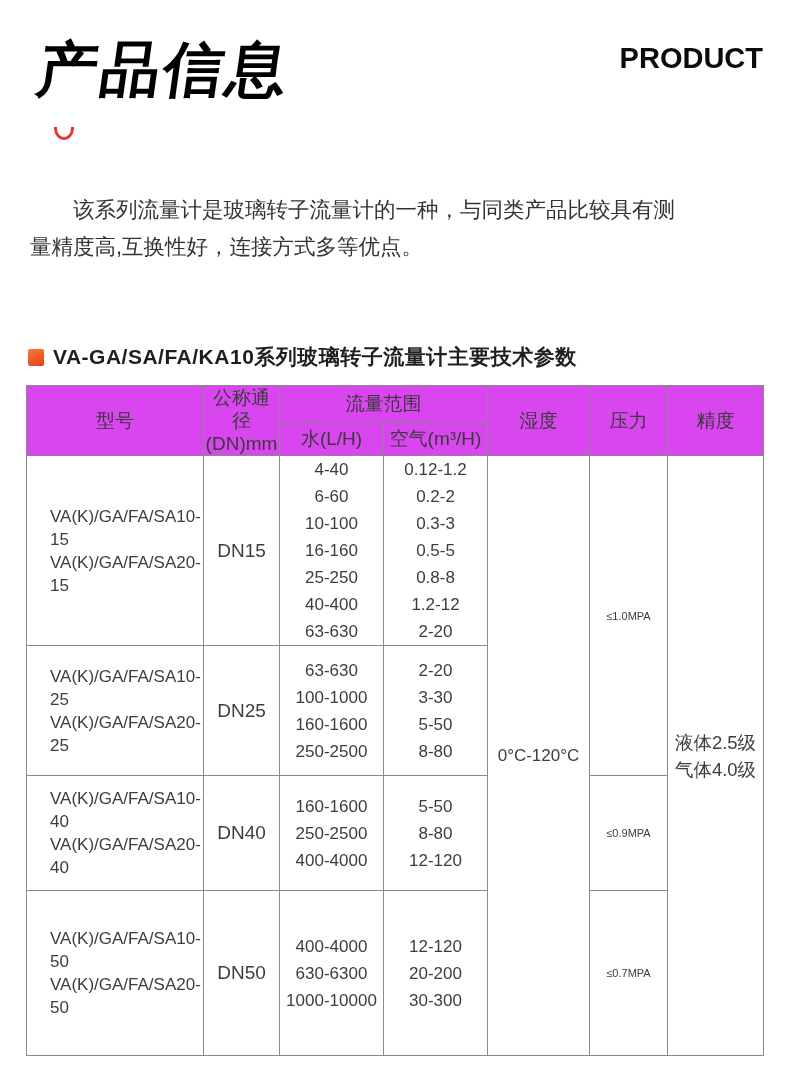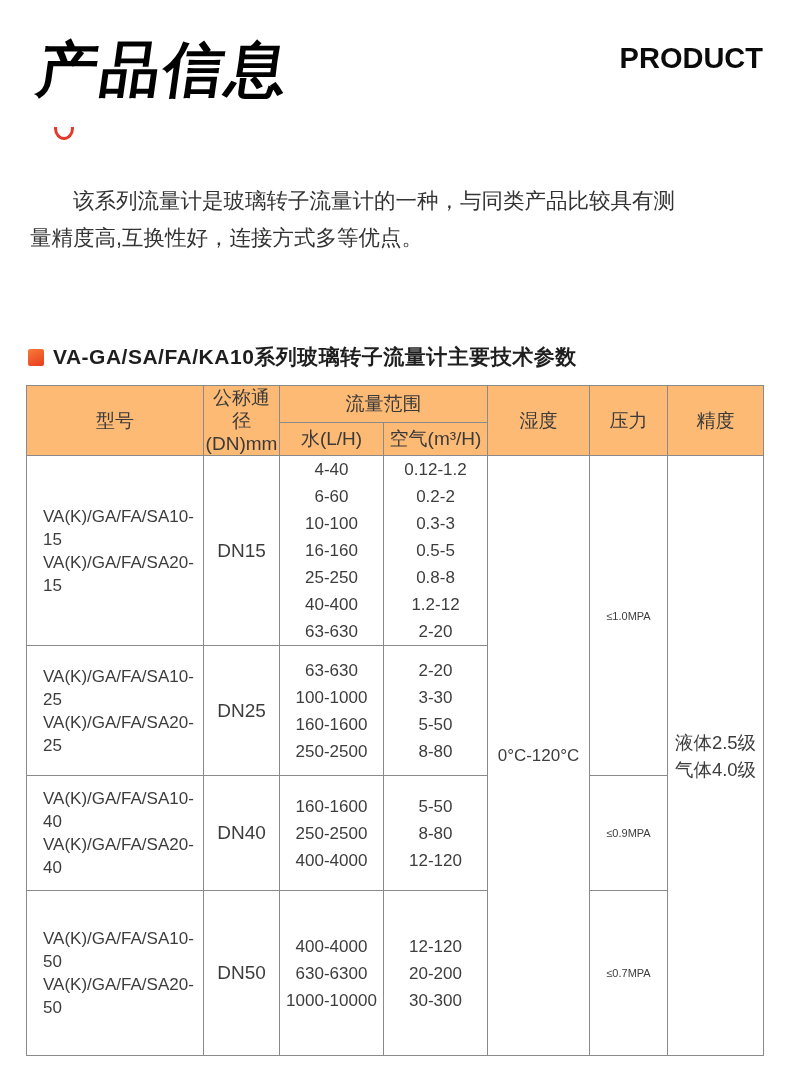--- a/index.html
+++ b/index.html
@@ -33,21 +33,21 @@
     border: 3px solid #e6392b; border-top: none;
     border-bottom-left-radius: 11px 13px;
     border-bottom-right-radius: 11px 13px;
   }
 
   
   .intro {
     position: absolute; left: 30px; top: 183px; width: 733px;
     font-size: 21.5px; line-height: 36.5px; color: #333;
   }
-  .intro p { white-space: pre-line; }
+  .intro p { white-space: pre-line; margin-top: 9px; }
 
   
   .section-title {
     position: absolute; left: 28px; top: 343px;
     display: flex; align-items: center;
     font-size: 21px; font-weight: 700; color: #1e1e1e;
     letter-spacing: 0.5px;
   }
   .bullet {
     width: 16px; height: 17px; margin-right: 9px;
@@ -63,31 +63,31 @@
     border-collapse: collapse; table-layout: fixed;
     color: #3d3d3d;
   }
   .params th, .params td {
     border: 1px solid #8a8a8a;
     text-align: center; vertical-align: middle;
     white-space: pre-line;
     font-weight: normal;
   }
   .params thead th {
-    background: #fdba74;
+    background: #d946ef;
     font-size: 19px; line-height: 23px; color: #3a3a3a;
   }
   tr.hrow1 { height: 34px; }
   tr.hrow2 { height: 31px; }
   tr.brow1 { height: 190px; }
   tr.brow2 { height: 130px; }
   tr.brow3 { height: 115px; }
   tr.brow4 { height: 165px; }
   td.model {
-    text-align: left; padding-left: 16px;
+    text-align: left; padding-left: 23px;
     font-size: 17px; line-height: 23px; margin-top: 48px;
   }
   td.dn     { font-size: 19px; }
   td.flow   { font-size: 17px; line-height: 27px; }
   td.humid  { font-size: 17px; }
   td.press  { font-size: 11px; }
   td.accur  { font-size: 18.5px; line-height: 27px; }
 </style>
 </head>
 <body>

